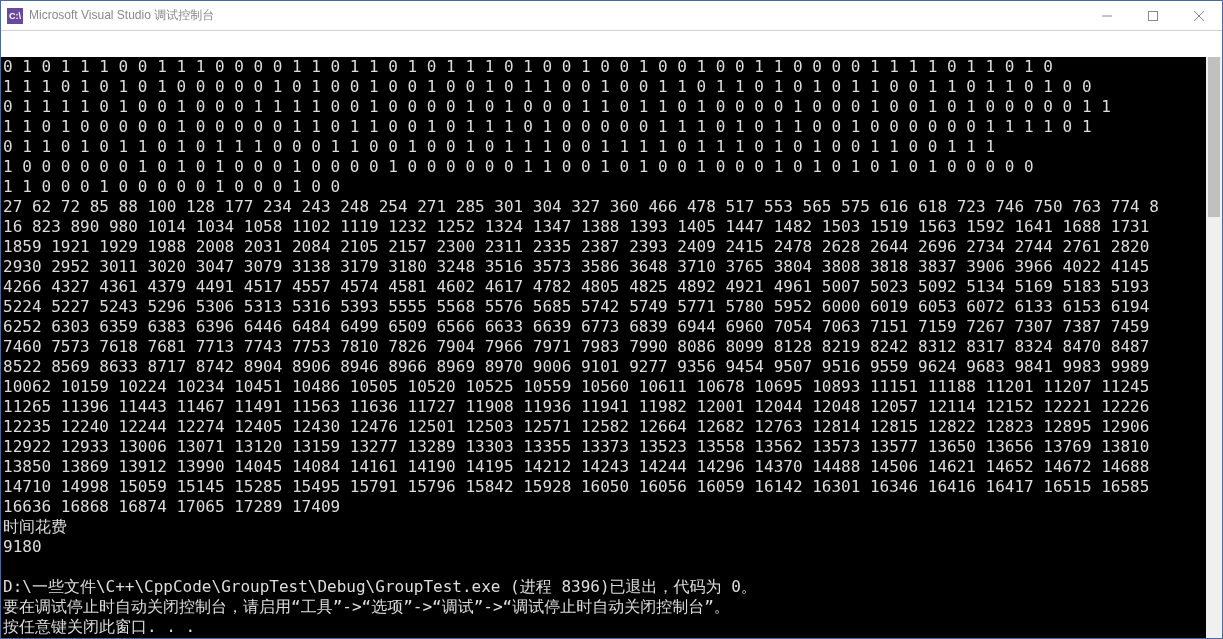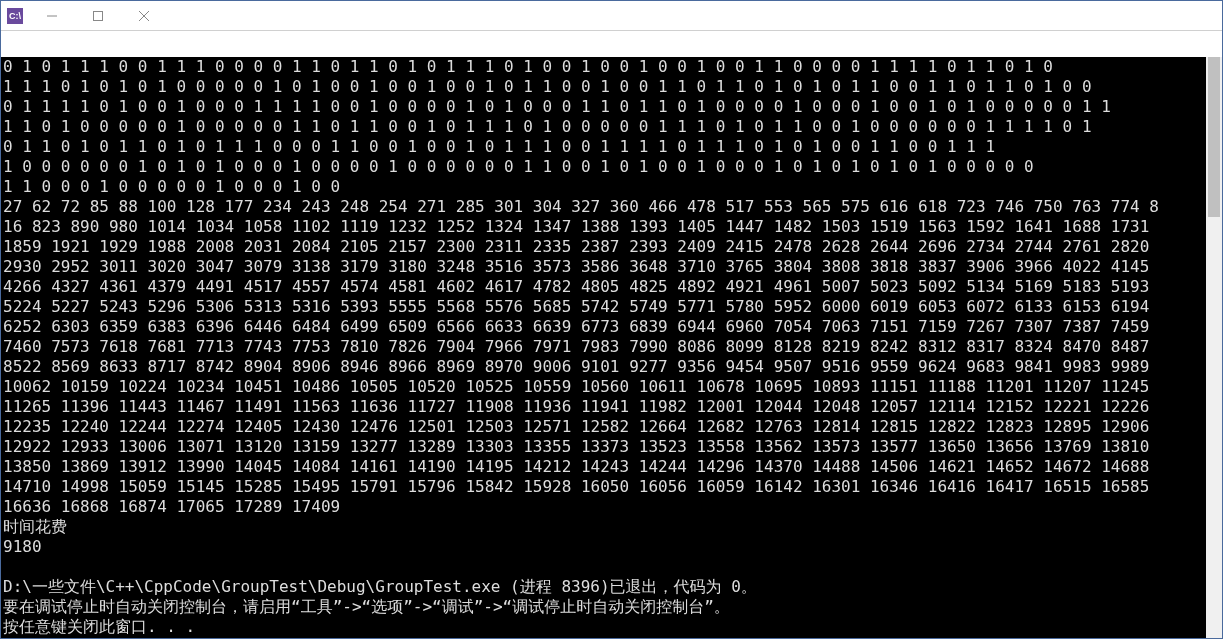--- a/index.html
+++ b/index.html
@@ -77,20 +77,21 @@
     top: 0;
     height: 160px;
     background: #c0c0c0;
   }
 </style>
 </head>
 <body>
 
 <div class="titlebar">
   <div class="app-icon">C:\</div>
+  <div class="title-text">Microsoft Visual Studio 调试控制台</div>
   <div class="win-controls">
     <div class="win-btn">
       <svg width="10" height="10">
           <line x1="0" y1="5" x2="10" y2="5"></line>
         </svg>
     </div>
     <div class="win-btn">
       <svg width="10" height="10">
           <rect x="0.5" y="0.5" width="9" height="9"></rect>
         </svg>

